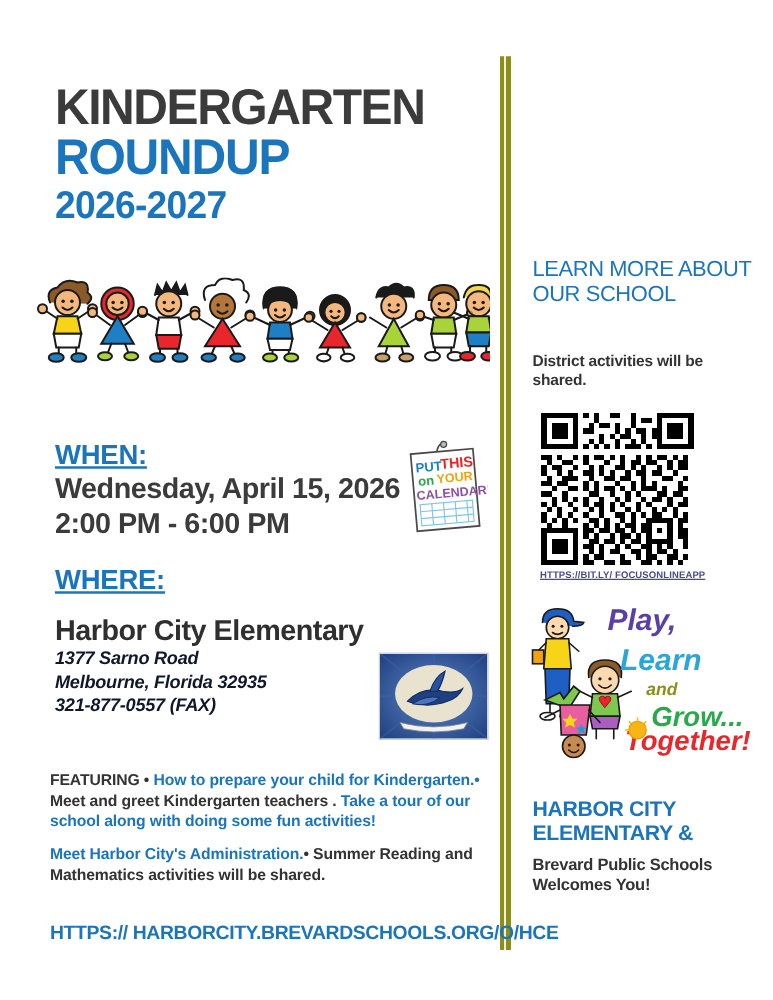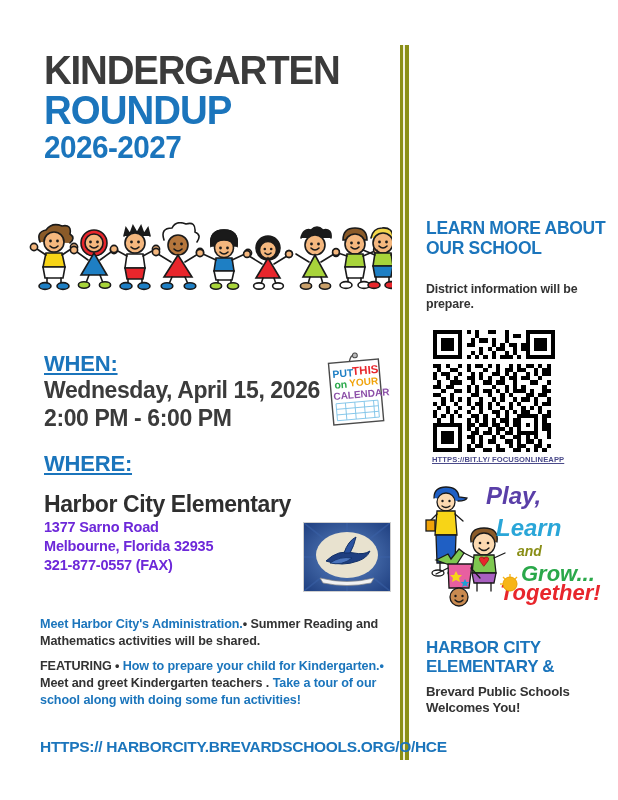--- a/index.html
+++ b/index.html
@@ -33,21 +33,21 @@
         #8a8f18 5px, #8a8f18 9px,
         #ffffff 9px, #ffffff 11px);
   }
 
   
   .left {
     position: absolute;
     left: 0; top: 0;
     width: 400px;
     height: 800px;
-    padding: 0 16px 0 44px;
+    padding: 16px 16px 0 44px;
   }
 
   .title-block { padding-top: 52px; }
 
   .title-1 {
     font-size: 40px;
     font-weight: 700;
     letter-spacing: -1.2px;
     color: #3b3b3b;
     line-height: 0.94;
@@ -119,23 +119,24 @@
     font-size: 23px;
     font-weight: 700;
     color: #2f2f2f;
     letter-spacing: -0.4px;
     line-height: 1.15;
     margin-top: 15px;
   }
   .addr {
     font-size: 14.5px;
     font-weight: 700;
-    color: #6d28d9;
+    color: #0f172a;
     letter-spacing: -0.2px;
     line-height: 1.32;
+    font-style: italic;
   }
   .school-logo {
     position: absolute;
     left: 303px;
     top: 522px;
     width: 88px;
     height: 70px;
     border: 1px solid #cfcfcf;
     overflow: hidden;
   }
@@ -183,25 +184,24 @@
     color: #1b75bc;
     line-height: 1.13;
     letter-spacing: -0.3px;
   }
   .rt-learn {
     position: absolute;
     left: 8px;
     top: 206px;
     width: 185px;
     font-size: 17.5px;
-    font-weight: 700;
+    font-weight: 400;
     color: #1b75bc;
     line-height: 1.13;
     letter-spacing: -0.3px;
-    margin-top: 13px;
   }
   .rt-sub {
     position: absolute;
     left: 8px;
     top: 282px;
     width: 180px;
     font-size: 12.4px;
     font-weight: 700;
     color: #333333;
     line-height: 1.22;
@@ -495,34 +495,34 @@
       <ellipse cx="43" cy="32" rx="31" ry="23" fill="#e8e2cf"></ellipse>
       <path d="M22 38 q12 -12 28 -8 q10 2 16 -2 q-3 7 -12 10 q-16 6 -32 0z" fill="#1f3f80" stroke="#123066" stroke-width="1"></path>
       <path d="M40 30 q4 -12 12 -16 q-2 9 -6 16z" fill="#2a52a0" stroke="#123066" stroke-width="1"></path>
       <path d="M26 40 q10 -7 22 -5 q-10 8 -22 5z" fill="#4a74bc" stroke="#123066" stroke-width="0.8"></path>
       <path d="M16 55 q27 7 54 0 l-3 5 q-24 5 -48 0z" fill="#f2f2f2" stroke="#888" stroke-width="0.7"></path>
     </svg>
   </div>
 
   <div class="featuring">
     <p>
+      <span>FEATURING</span><span> • </span><span class="blue">How to prepare your child for Kindergarten.•</span><span> Meet and greet Kindergarten teachers . </span><span class="blue">Take a tour of our school along with doing some fun activities!</span>
+    </p>
+    <p>
       <span class="blue">Meet Harbor City's Administration.</span><span>• Summer Reading and Mathematics activities will be shared.</span>
     </p>
-    <p>
-      <span>FEATURING</span><span> • </span><span class="blue">How to prepare your child for Kindergarten.•</span><span> Meet and greet Kindergarten teachers . </span><span class="blue">Take a tour of our school along with doing some fun activities!</span>
-    </p>
   </div>
 
   <div class="bottom-url">HTTPS:// HARBORCITY.BREVARDSCHOOLS.ORG/O/HCE</div>
 
   <div class="right">
 
 
     <div class="rt-learn">LEARN MORE ABOUT OUR SCHOOL</div>
-    <div class="rt-sub">District information will be prepare.</div>
+    <div class="rt-sub">District activities will be shared.</div>
 
     <div class="qr">
       <svg viewBox="0 0 29 29" width="128" height="122" shape-rendering="crispEdges" xmlns="http://www.w3.org/2000/svg">
         <rect width="29" height="29" fill="#ffffff"></rect>
         <g fill="#000000">
 
           <rect x="0" y="0" width="7" height="1"></rect>
             <rect x="0" y="6" width="7" height="1"></rect>
           <rect x="0" y="0" width="1" height="7"></rect>
             <rect x="6" y="0" width="1" height="7"></rect>

